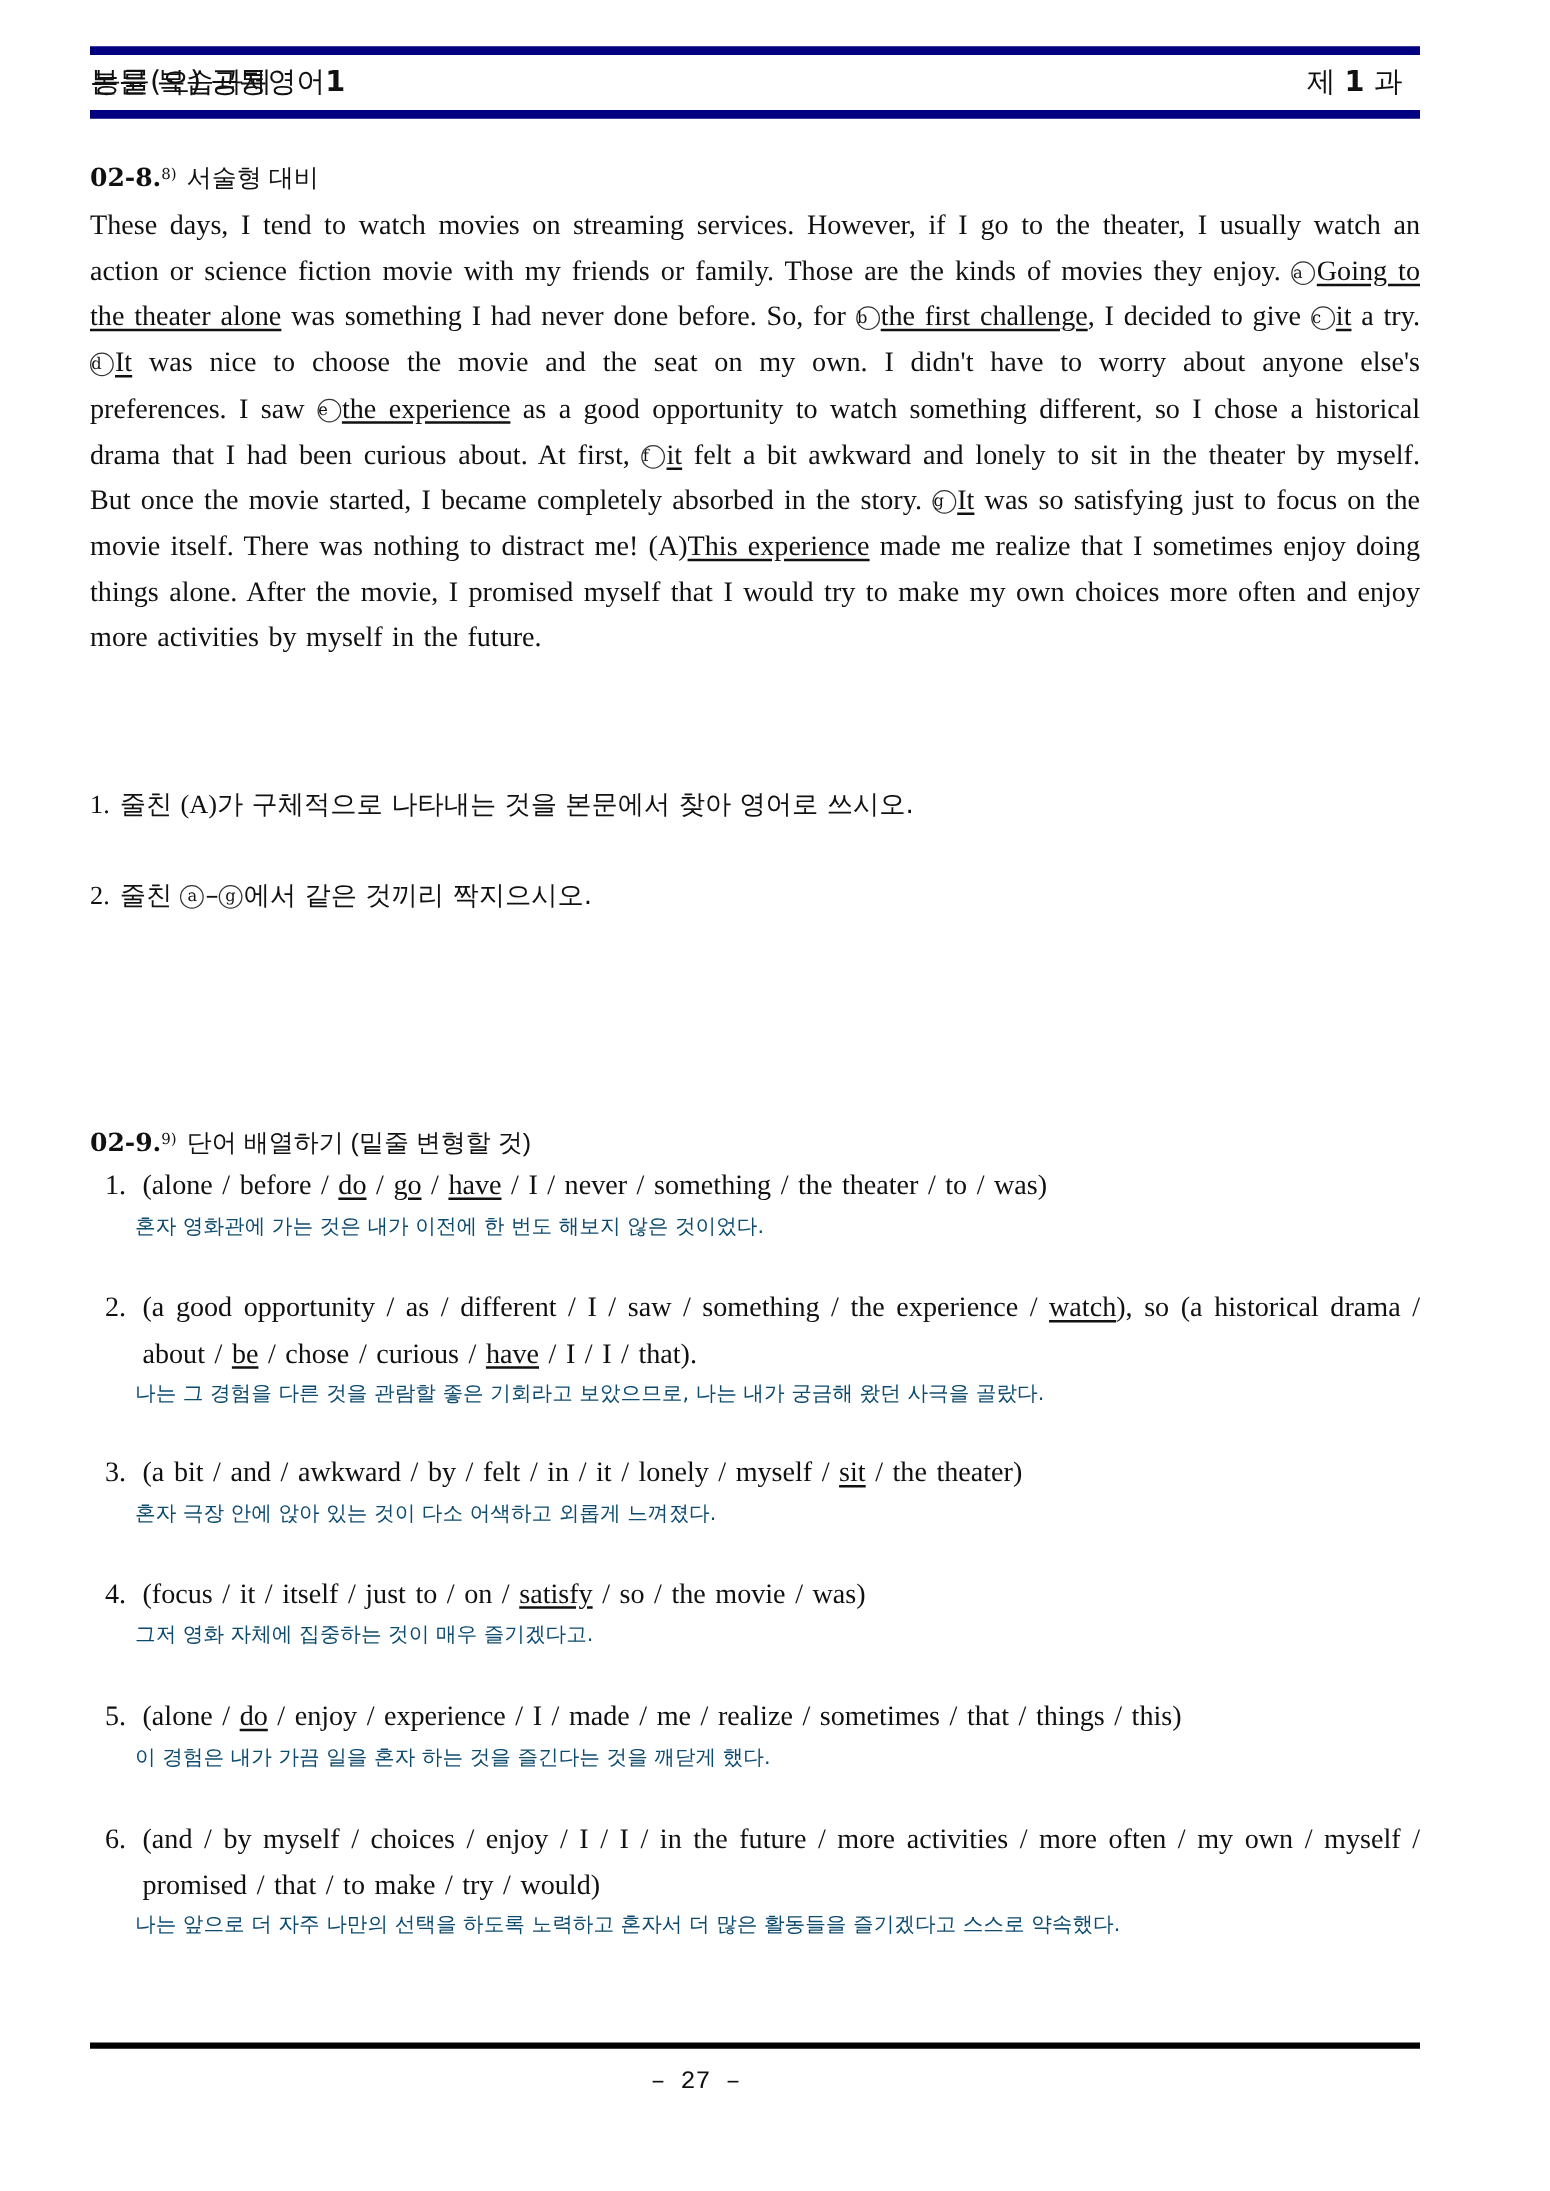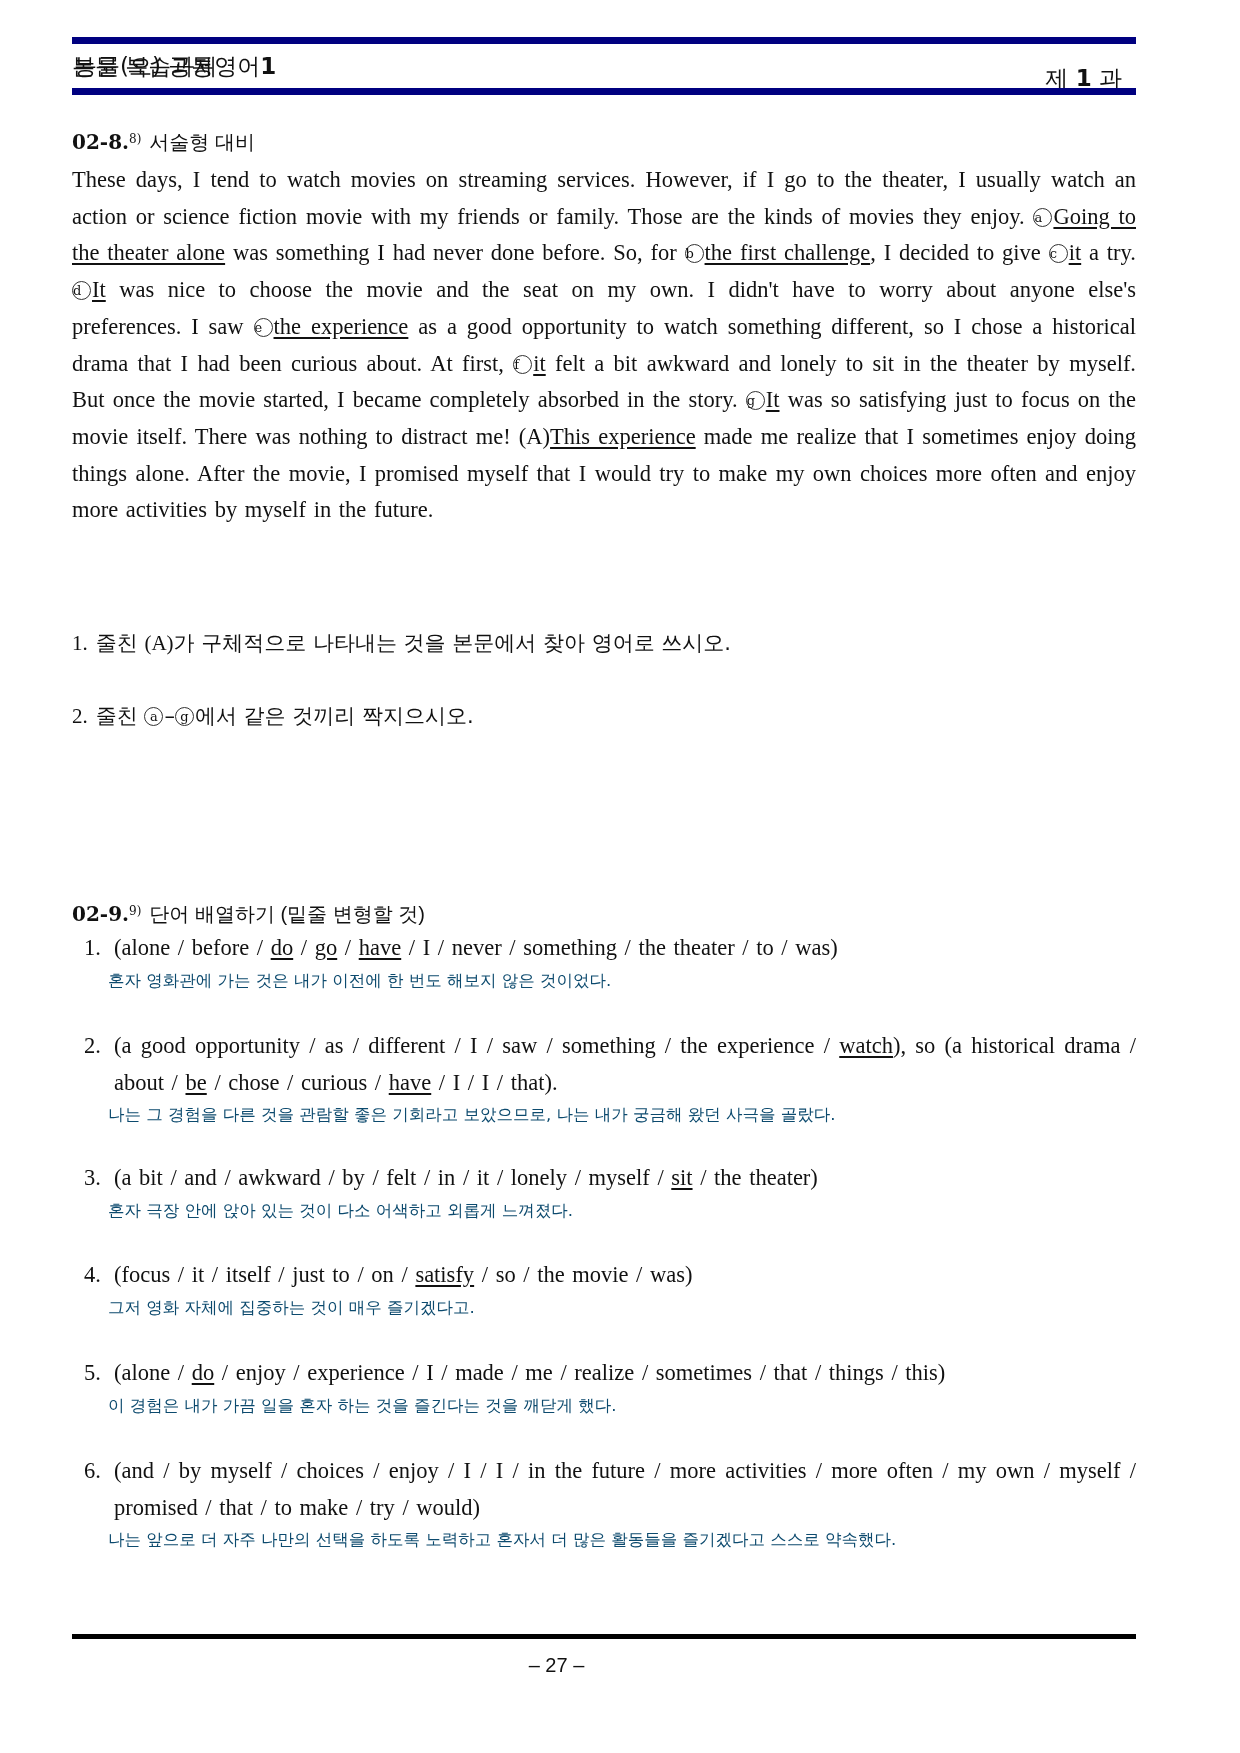--- a/index.html
+++ b/index.html
@@ -8,21 +8,21 @@
 
   
   .hdr-bar { position: absolute; left: 72px; width: 1064px; height: 7px; background: #000080; }
   .hdr-bar.top { top: 37px; }
   .hdr-bar.bottom { top: 88px; }
   .hdr-row { position: absolute; left: 72px; top: 48px; width: 1064px; height: 36px;
              font-family: "DejaVu Sans", sans-serif; font-size: 23px; line-height: 36px; }
   .hdr-left { position: absolute; left: 2px; top: 0; }
   .hdr-left b { font-weight: bold; }
   .hdr-center { position: absolute; left: 0; right: 0; top: 0; }
-  .hdr-right { position: absolute; right: 14px; top: 12px; }
+  .hdr-right { position: absolute; right: 14px; top: 0; }
   .hdr-right b { font-weight: bold; }
 
   .sec-title { position: absolute; left: 72px; font-size: 20px; line-height: 28px; }
   .sec-title .num { font-family: "DejaVu Serif", serif; font-weight: bold; }
   .sec-title .sup { font-family: "DejaVu Serif", serif; font-size: 12px; vertical-align: 6px; margin-right: 8px; }
   .sec-title .ttl { font-family: Liberation Sans, sans-serif; }
 
   .passage { position: absolute; left: 72px; top: 162px; width: 1064px;
              font-family: "Liberation Serif", "DejaVu Serif", serif; font-size: 22.5px;
              line-height: 36.7px; text-align: justify; text-align-last: left; word-spacing: 2px; }
@@ -38,21 +38,21 @@
 
   .item { position: absolute; left: 72px; width: 1064px; }
   .item .eng { font-family: "Liberation Serif", "DejaVu Serif", serif; font-size: 22.5px; line-height: 36.5px;
                padding-left: 30px; text-indent: -30px; text-align: justify; text-align-last: left; word-spacing: 2px; margin-left: 12px; }
   .item .eng .inum { display: inline-block; width: 30px; text-indent: 0; }
   .item .eng .u { text-decoration: underline; text-underline-offset: 3px; }
   .item .kor { font-family: "DejaVu Sans", sans-serif; font-size: 16.5px; line-height: 28px; padding-left: 36px; color: #0c4a6e; }
 
   .footer-rule { position: absolute; left: 72px; top: 1634px; width: 1064px; height: 5px; background: #000; }
   .page-num { position: absolute; left: 0; right: 0; top: 1654px; text-align: center;
-              font-family: Liberation Sans, sans-serif; font-size: 20px; padding-left: 17px; }
+              font-family: Liberation Mono, monospace; font-size: 20px; padding-left: 17px; }
 </style>
 </head>
 <body>
 
 <div class="page">
 
   <div class="hdr-bar top"></div>
   <div class="hdr-row">
     <div class="hdr-left"><span>능률(오) 공통영어</span><b>1</b></div>
     <div class="hdr-center">본문 복습과제</div>

